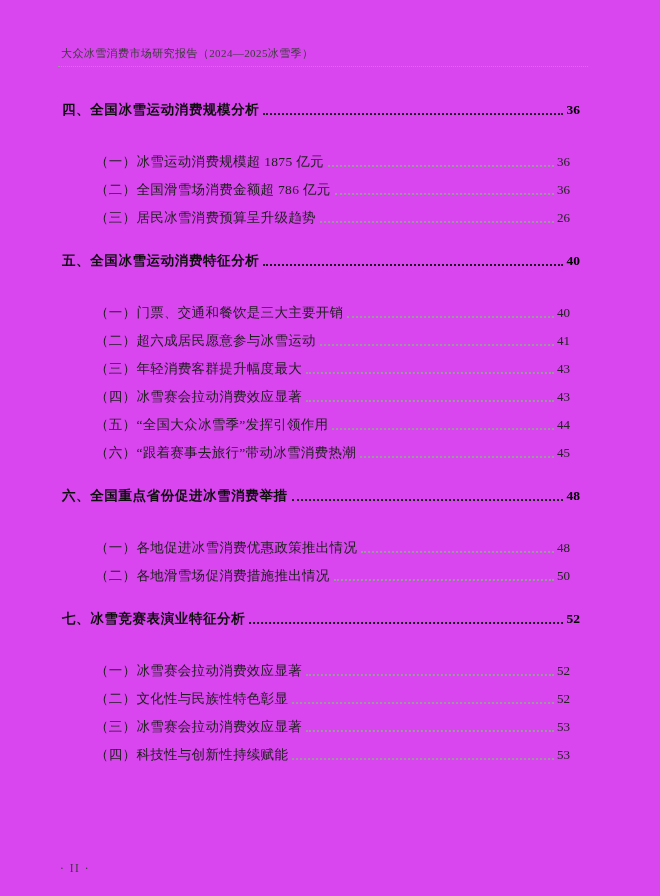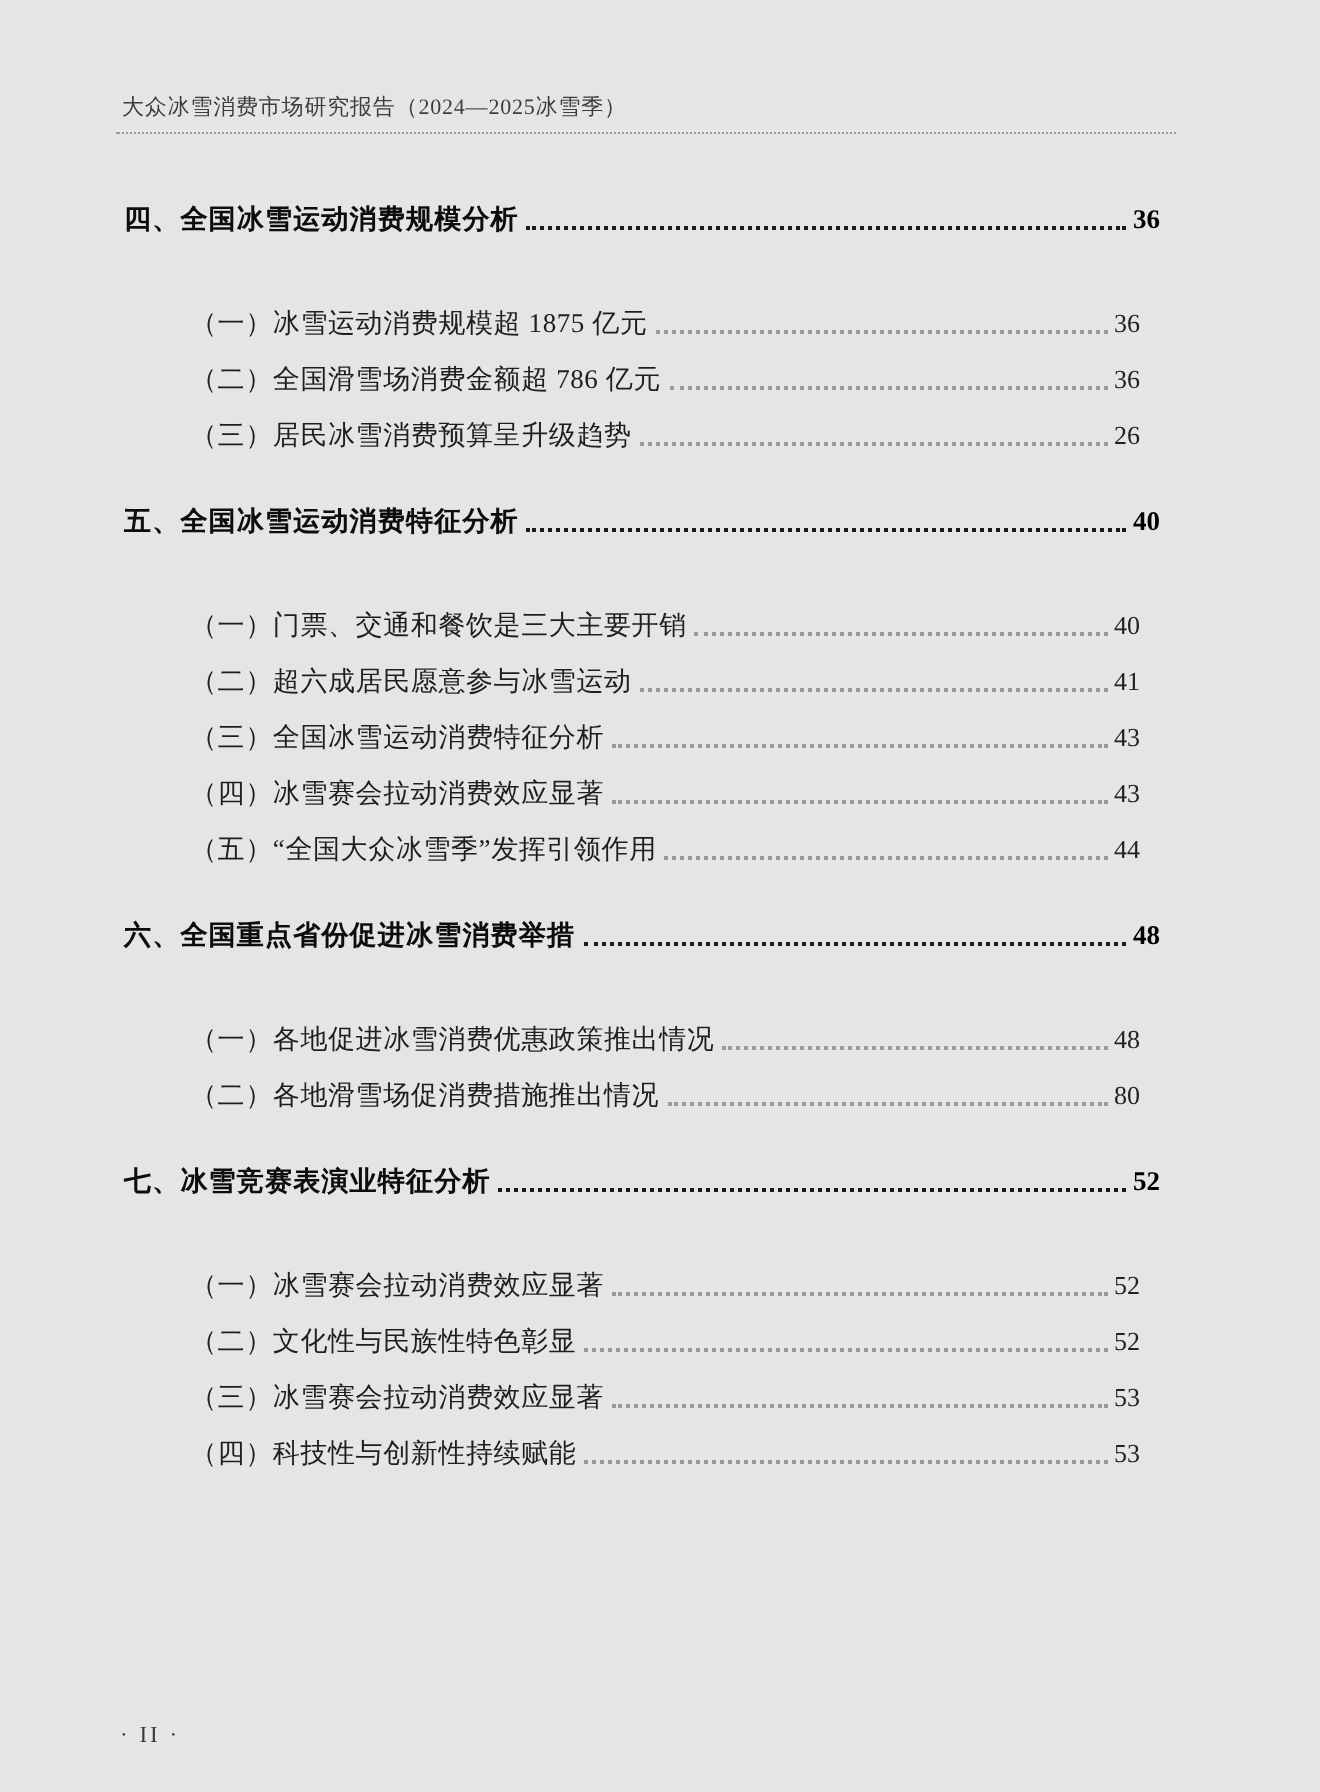--- a/index.html
+++ b/index.html
@@ -11,21 +11,21 @@
     width: 660px;
     height: 896px;
     position: relative;
     overflow: hidden;
     font-family: "Liberation Serif", serif;
     color: #1f1f1f;
   }
   .page {
     position: absolute;
     inset: 0;
-    background: #e5e5e5;
+    background: #d946ef;
   }
   
   .header {
     position: absolute;
     left: 61px;
     top: 46px;
     font-family: "Liberation Serif", serif;
     font-size: 11px;
     letter-spacing: 0.4px;
     color: #3d3d3d;
@@ -150,50 +150,55 @@
           <span class="t">（一）门票、交通和餐饮是三大主要开销</span>
           <span class="lead"></span>
           <span class="pg">40</span>
         </div>
         <div class="row item">
           <span class="t">（二）超六成居民愿意参与冰雪运动</span>
           <span class="lead"></span>
           <span class="pg">41</span>
         </div>
         <div class="row item">
-          <span class="t">（三）全国冰雪运动消费特征分析</span>
+          <span class="t">（三）年轻消费客群提升幅度最大</span>
           <span class="lead"></span>
           <span class="pg">43</span>
         </div>
         <div class="row item">
           <span class="t">（四）冰雪赛会拉动消费效应显著</span>
           <span class="lead"></span>
           <span class="pg">43</span>
         </div>
         <div class="row item">
           <span class="t">（五）“全国大众冰雪季”发挥引领作用</span>
           <span class="lead"></span>
           <span class="pg">44</span>
         </div>
+        <div class="row item">
+          <span class="t">（六）“跟着赛事去旅行”带动冰雪消费热潮</span>
+          <span class="lead"></span>
+          <span class="pg">45</span>
+        </div>
       </div>
       <div class="section">
         <div class="row sec-head">
           <span class="t">六、全国重点省份促进冰雪消费举措</span>
           <span class="lead"></span>
           <span class="pg">48</span>
         </div>
         <div class="row item">
           <span class="t">（一）各地促进冰雪消费优惠政策推出情况</span>
           <span class="lead"></span>
           <span class="pg">48</span>
         </div>
         <div class="row item">
           <span class="t">（二）各地滑雪场促消费措施推出情况</span>
           <span class="lead"></span>
-          <span class="pg">80</span>
+          <span class="pg">50</span>
         </div>
       </div>
       <div class="section">
         <div class="row sec-head">
           <span class="t">七、冰雪竞赛表演业特征分析</span>
           <span class="lead"></span>
           <span class="pg">52</span>
         </div>
         <div class="row item">
           <span class="t">（一）冰雪赛会拉动消费效应显著</span>

